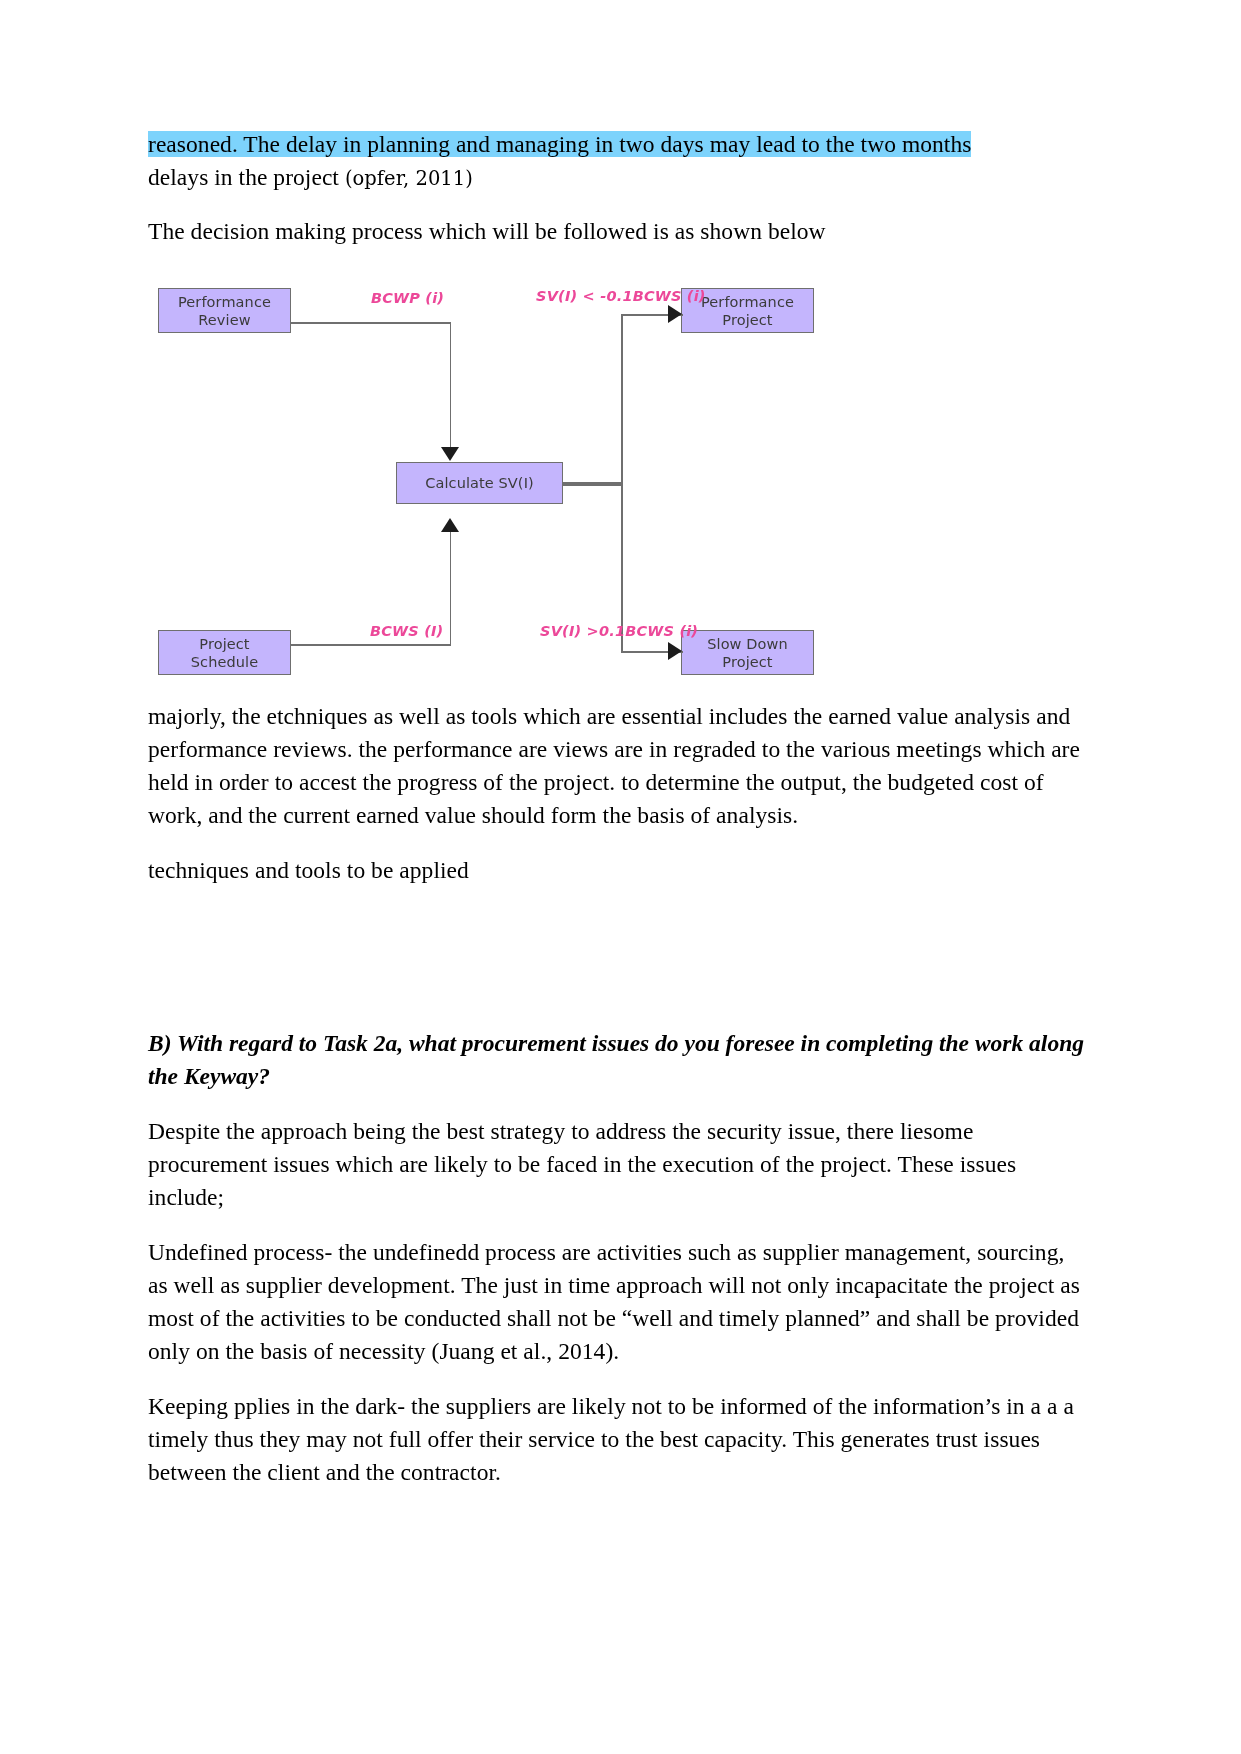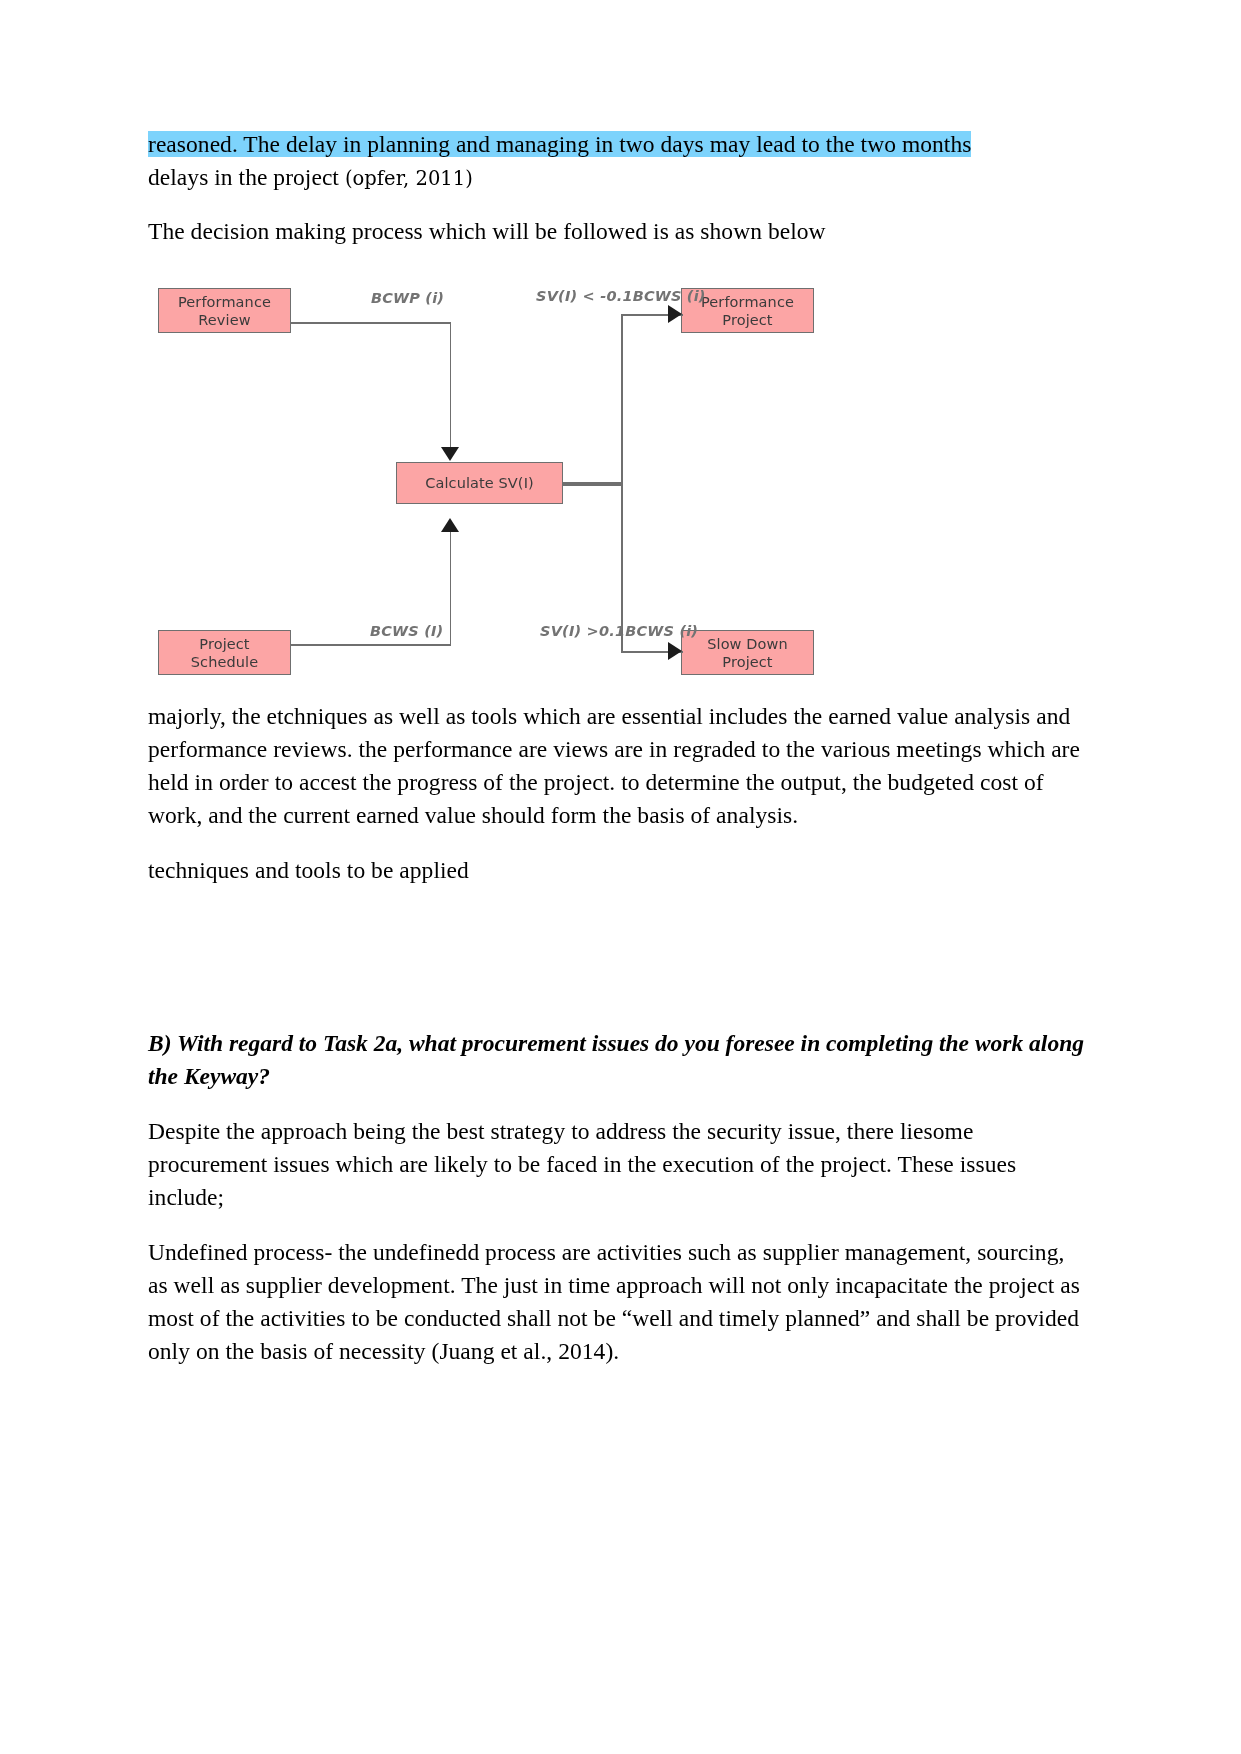--- a/index.html
+++ b/index.html
@@ -76,40 +76,40 @@
   }
   .fc {
     position: absolute;
     top: 0; left: 0;
     width: 936px;
     height: 430px;
   }
   .node {
     position: absolute;
     border: 1.6px solid #6f6f6f;
-    background: #fca5a5;
+    background: #c4b5fd;
     box-sizing: border-box;
     display: flex;
     align-items: center;
     justify-content: center;
     text-align: center;
     font-family: "DejaVu Sans", sans-serif;
     font-size: 14.5px;
     line-height: 18px;
     color: #3b3b3b;
     letter-spacing: 0.1px;
   }
   .node span { display: block; }
   .edge-label {
     position: absolute;
     font-family: "DejaVu Sans", sans-serif;
     font-style: italic;
     font-weight: 600;
     font-size: 14.5px;
-    color: #737373;
+    color: #ec4899;
     white-space: nowrap;
     letter-spacing: 0.2px;
   }
   .line {
     position: absolute;
     background: #6f6f6f;
   }
   .line.h { height: 1.6px; }
   .line.v { width: 1.6px; }
   .arrow {
@@ -210,15 +210,16 @@
     <p class="para">techniques and tools to be applied</p>
 
     <div class="spacer-block"></div>
 
     <p class="heading-bi">B) With regard to Task 2a, what procurement issues do you foresee in completing the work along the Keyway?</p>
 
     <p class="para">Despite the approach being the best strategy to address the security issue, there liesome procurement issues which are likely to be faced in the execution of the project. These issues include;</p>
 
     <p class="para">Undefined process- the undefinedd process are activities such as supplier management, sourcing, as well as supplier development. The just in time approach will not only incapacitate the project as most of the activities to be conducted shall not be “well and timely planned” and shall be provided only on the basis of necessity (Juang et al., 2014).</p>
 
+    <p class="para"> Keeping pplies in the dark- the suppliers are likely not to be informed of the information’s in a a a timely thus they may not full offer their service to the best capacity. This generates trust issues between the client and the contractor.</p>
 
   </div>
 </div>
 
 </body></html>

